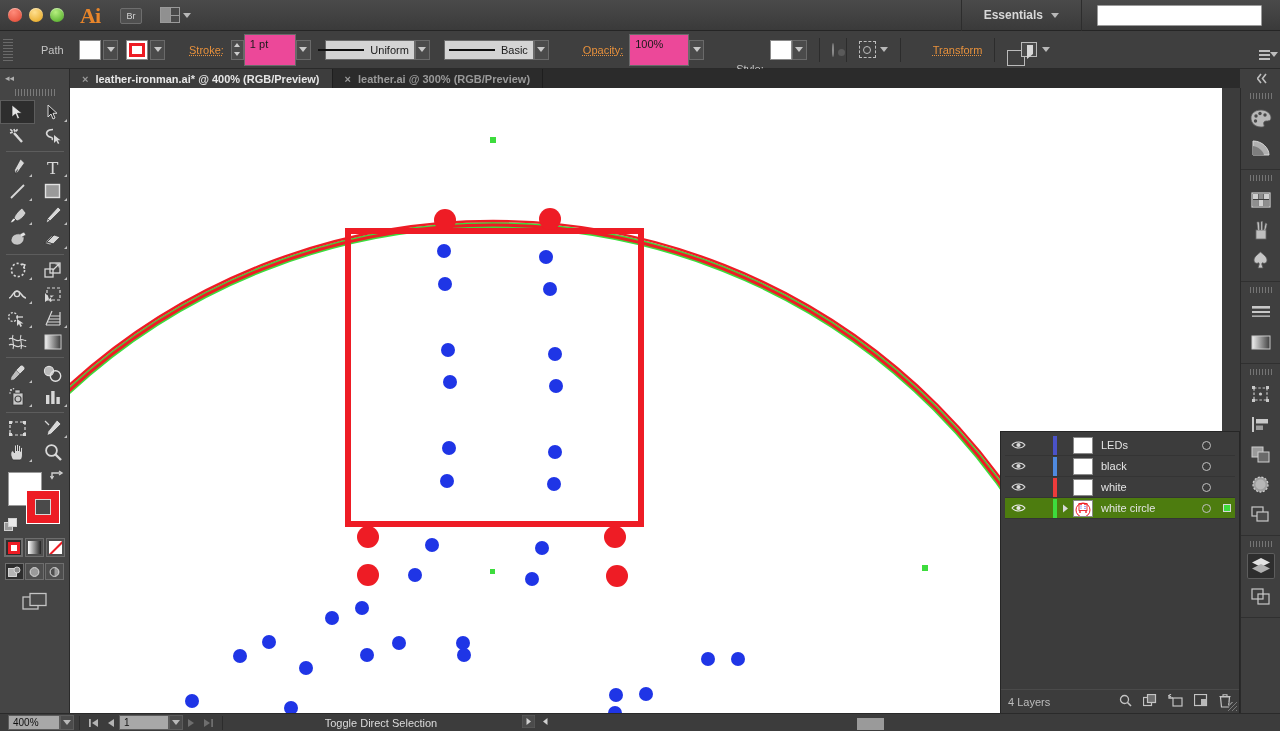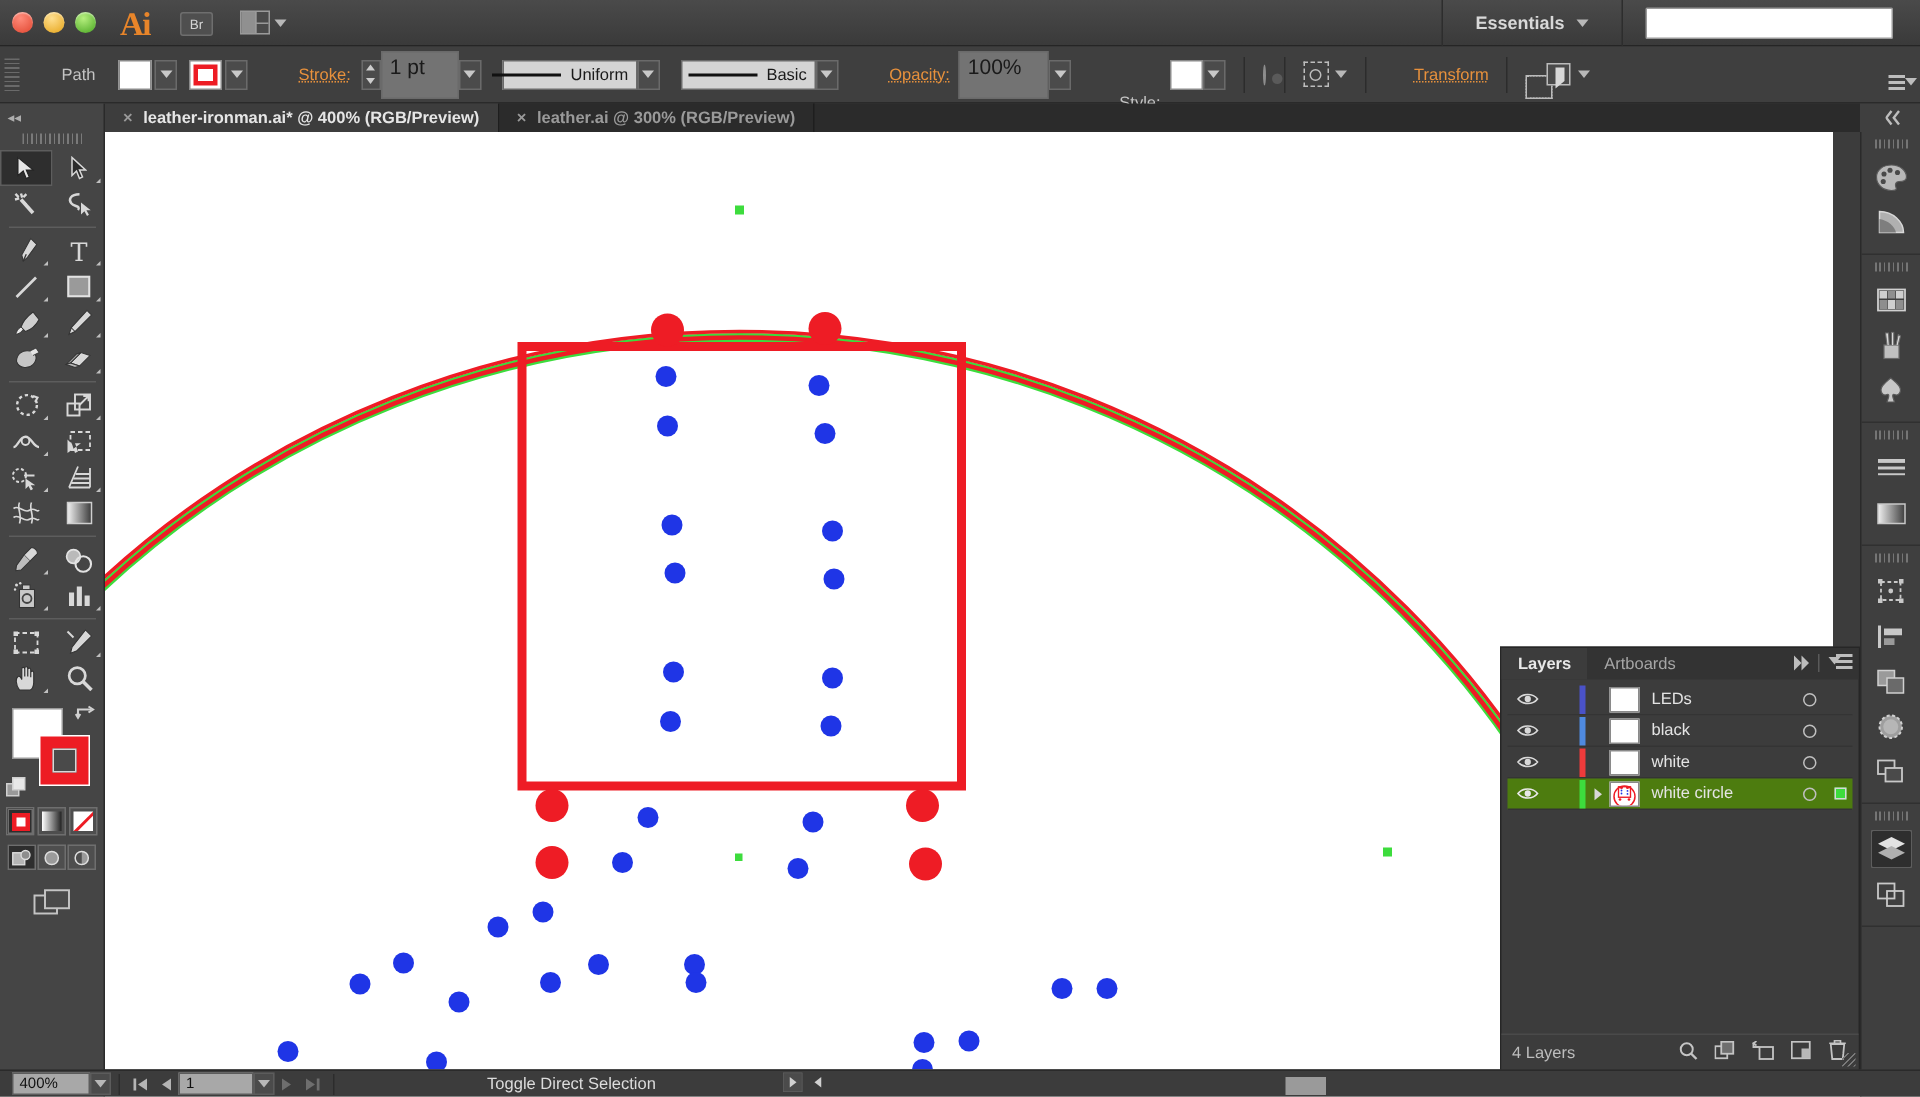--- a/index.html
+++ b/index.html
@@ -59,21 +59,21 @@
   .cb-label { color:#c4c4c4; font-size:11px;padding-left:20px; }
   .cb-label.orange { color:#e8913c; text-decoration:underline; text-decoration-style:dotted; }
   .swatch-white{width:22px;height:20px;background:#fff;border:1px solid #8a8a8a;}
   .swatch-stroke{width:22px;height:20px;background:#fff;border:1px solid #8a8a8a;display:flex;align-items:center;justify-content:center;}
   .swatch-stroke i{display:block;width:16px;height:14px;border:3px solid #ed1c24;background:#fff;}
   .mini-drop{width:15px;height:20px;background:#4b4b4b;border:1px solid #6a6a6a;display:flex;align-items:center;justify-content:center;}
   .mini-drop .caret{border-top-color:#c8c8c8;}
   .spin {width:13px;height:20px;background:#4b4b4b;border:1px solid #6a6a6a;display:flex;flex-direction:column;align-items:center;justify-content:space-around;}
   .spin .up{width:0;height:0;border-left:3px solid transparent;border-right:3px solid transparent;border-bottom:4px solid #ccc;}
   .spin .dn{width:0;height:0;border-left:3px solid transparent;border-right:3px solid transparent;border-top:4px solid #ccc;}
-  .field {height:32px;background:#737373;border:1px solid #6a6a6a;color:#1a1a1a;font-size:14px;line-height:18px;padding:0 5px;}
+  .field {height:32px;background:#ec4899;border:1px solid #6a6a6a;color:#1a1a1a;font-size:11px;line-height:18px;padding:0 5px;}
   .combo {height:20px;background:#d4d4d4;border:1px solid #6a6a6a;color:#1a1a1a;font-size:11px;
           display:flex;align-items:center;justify-content:flex-end;padding:0 5px;gap:6px;}
   .combo .dash {height:2px;background:#111;flex:0 0 46px;}
   .sep {width:1px;height:24px;background:#2c2c2c;}
   .gear-ico{width:18px;height:18px;border-radius:50%;
     background:radial-gradient(circle at 35% 30%,#cfcfcf,#7d7d7d);
     border:1px solid #8d8d8d;position:relative;}
   .gear-ico:after{content:"";position:absolute;left:5px;top:5px;width:7px;height:7px;border-radius:50%;background:#5a5a5a;}
   .dashed-ico{width:17px;height:17px;border:1px dashed #bdbdbd;display:flex;align-items:center;justify-content:center;}
   .dashed-ico i{width:8px;height:8px;border:1px solid #bdbdbd;border-radius:50%;}
@@ -231,21 +231,21 @@
         </div>
     </div>
     <div style="display:flex;align-items:center;gap:2px;margin-left:8px;">
       <div class="swatch-stroke">
           <i></i>
         </div>
       <div class="mini-drop">
           <span class="caret"></span>
         </div>
     </div>
-    <div style="margin-left:14px;">
+    <div style="margin-left:4px;">
       <span class="cb-label orange">Stroke:</span>
     </div>
     <div style="display:flex;align-items:center;margin-left:7px;">
       <div class="spin">
           <span class="up"></span>
           <span class="dn"></span>
         </div>
       <div class="field" style="width:52px;">1 pt</div>
       <div class="mini-drop">
           <span class="caret"></span>
@@ -835,40 +835,20 @@
         <svg width="19" height="17" viewBox="0 0 19 17">
           <rect x="1" y="1" width="11" height="10" fill="none" stroke="#c8c8c8" stroke-width="1.2"></rect>
           <rect x="7" y="6" width="11" height="10" fill="none" stroke="#c8c8c8" stroke-width="1.2"></rect>
         </svg>
           </span>
         </div>
     </div>
   </div>
 
   <div class="layers">
-    <div class="lp-tabs">
-      <div class="lp-tab active">
-        <span>Layers</span>
-      </div>
-      <div class="lp-tab inactive">
-        <span>Artboards</span>
-      </div>
-      <div class="lp-tabctl">
-        <span class="dblarrow">
-            <i></i>
-            <i></i>
-          </span>
-        <span style="width:1px;height:12px;background:#5a5a5a;display:inline-block;"></span>
-        <span class="panelmenu">
-            <i></i>
-            <i></i>
-            <i></i>
-          </span>
-      </div>
-    </div>
 
     <div class="lp-rows">
 
       <div class="lrow">
         <span class="l-eye">
           <svg width="15" height="10" viewBox="0 0 15 10">
               <path d="M1 5 C4 1 11 1 14 5 C11 9 4 9 1 5 Z" fill="none" stroke="#d8d8d8" stroke-width="1.1"></path>
               <circle cx="7.5" cy="5" r="2.1" fill="#d8d8d8"></circle>
             </svg>
         </span>

